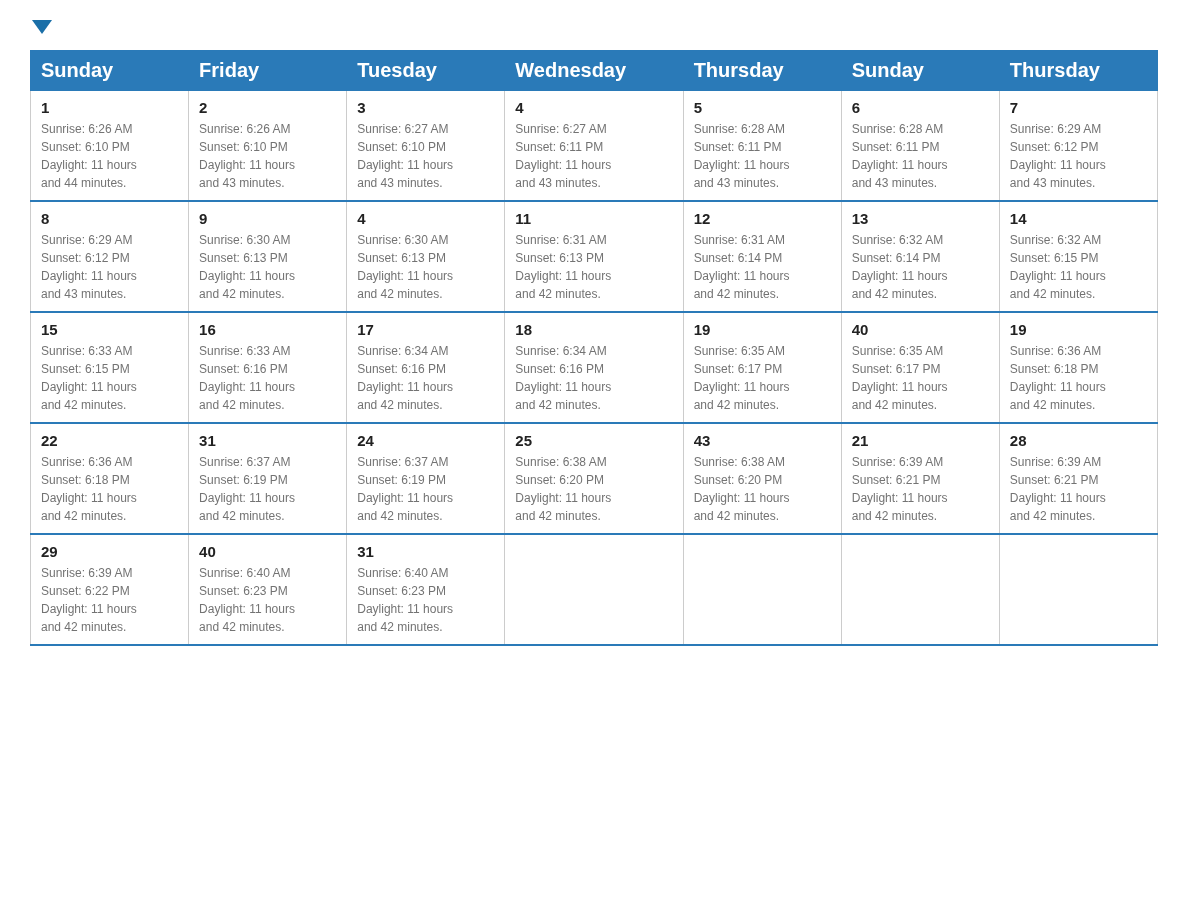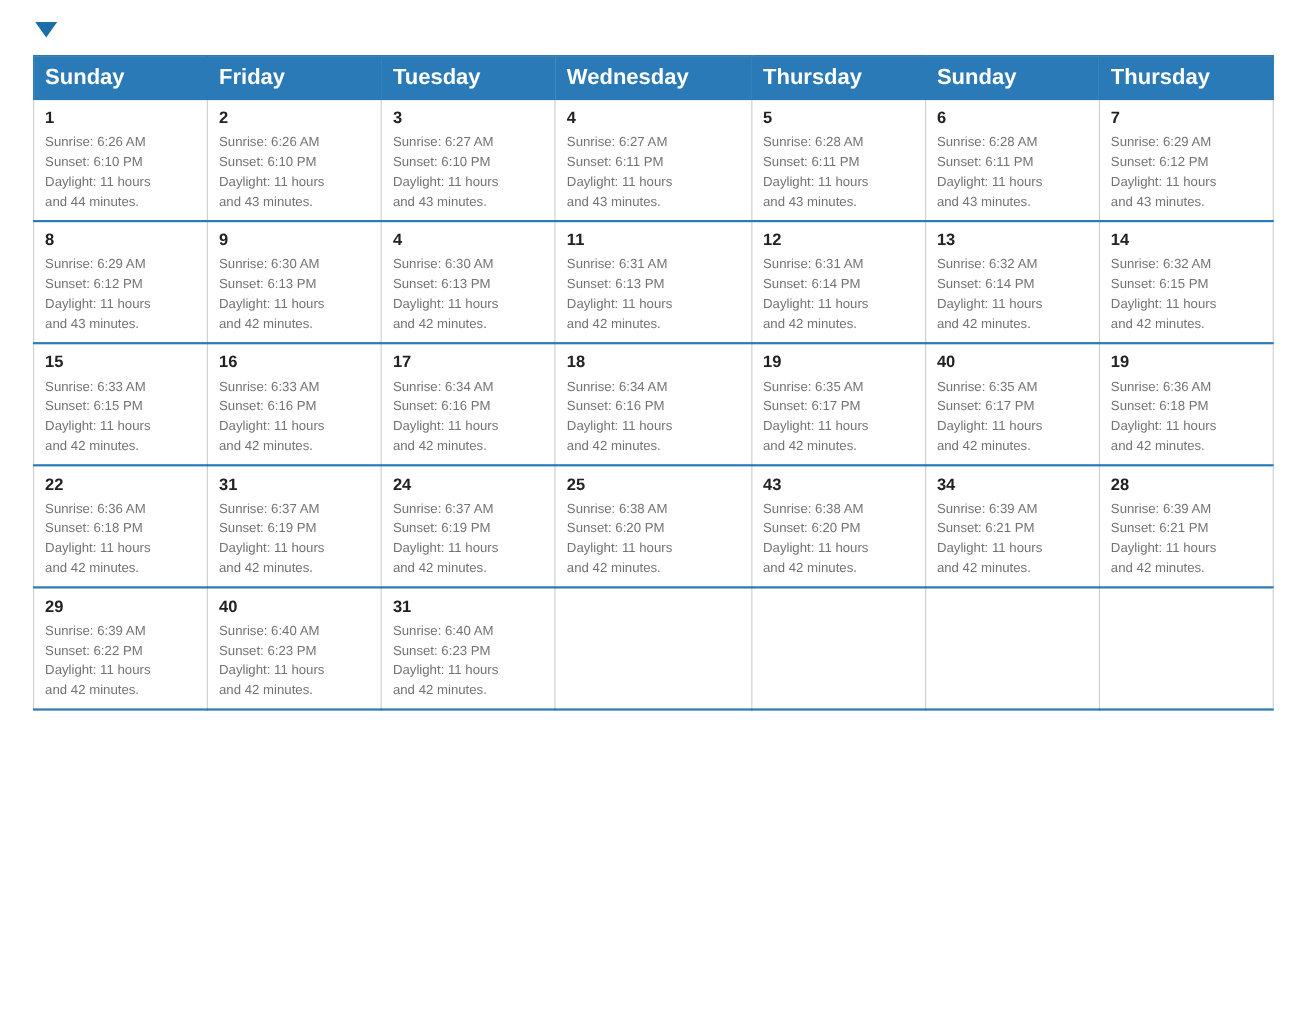--- a/index.html
+++ b/index.html
@@ -237,21 +237,21 @@
         </td>
         <td>
           <div class="day-num">25</div>
           <div class="day-info">Sunrise: 6:38 AM<br>Sunset: 6:20 PM<br>Daylight: 11 hours<br>and 42 minutes.</div>
         </td>
         <td>
           <div class="day-num">43</div>
           <div class="day-info">Sunrise: 6:38 AM<br>Sunset: 6:20 PM<br>Daylight: 11 hours<br>and 42 minutes.</div>
         </td>
         <td>
-          <div class="day-num">34</div>
+          <div class="day-num">21</div>
           <div class="day-info">Sunrise: 6:39 AM<br>Sunset: 6:21 PM<br>Daylight: 11 hours<br>and 42 minutes.</div>
         </td>
         <td>
           <div class="day-num">28</div>
           <div class="day-info">Sunrise: 6:39 AM<br>Sunset: 6:21 PM<br>Daylight: 11 hours<br>and 42 minutes.</div>
         </td>
       </tr>
       <tr>
         <td>
           <div class="day-num">29</div>

